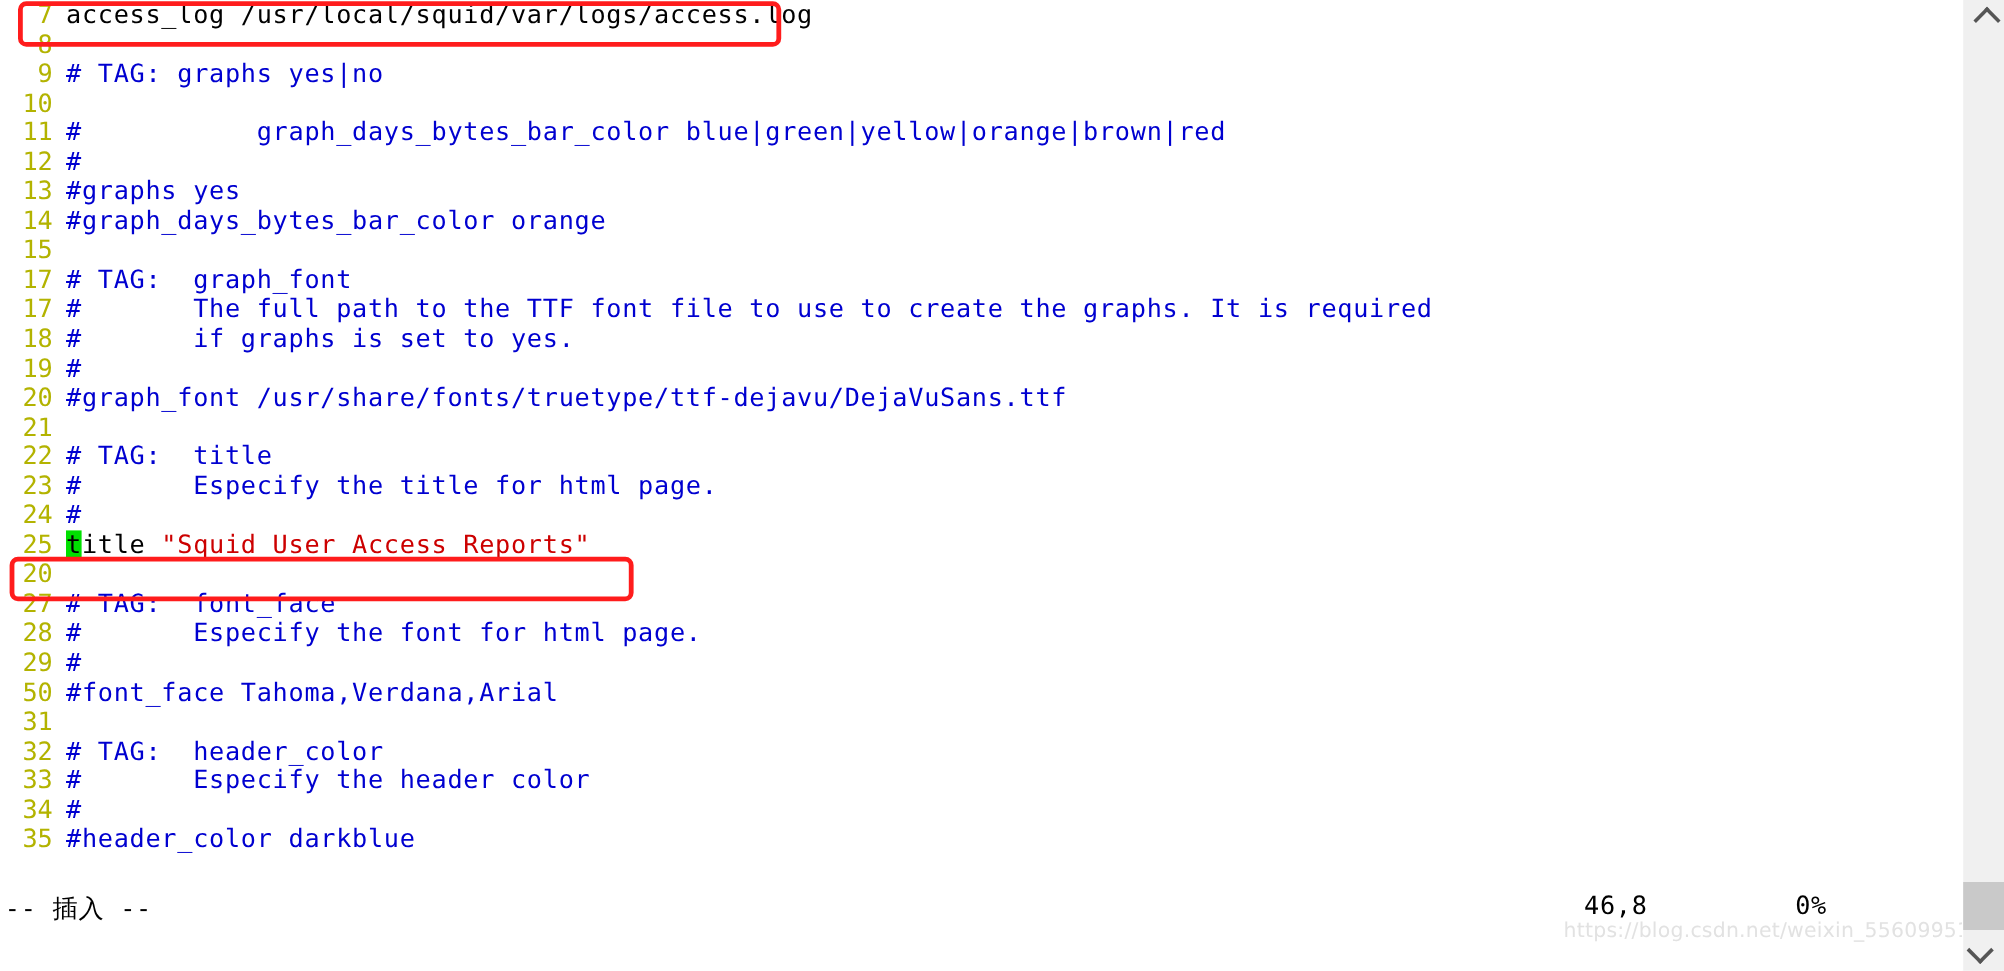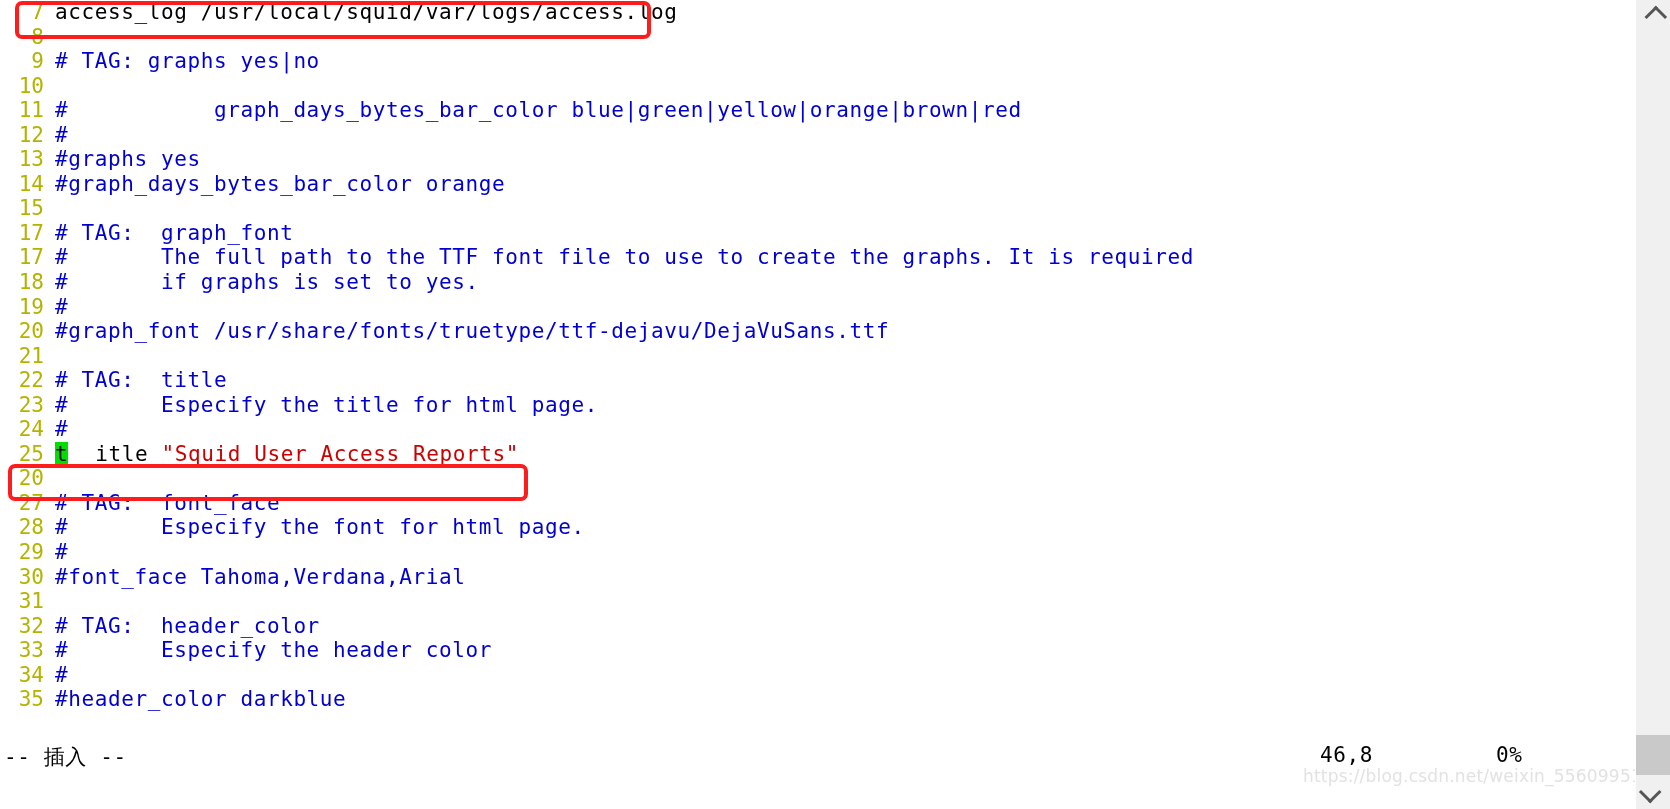--- a/index.html
+++ b/index.html
@@ -55,21 +55,21 @@
   .ltext {
     color: #0000d0;
     font-size: 21px;
     letter-spacing: 0.6px;
     text-align: center;
   }
 
   .ltext.plain { color: #000000; }
 
   .str { color: #cc0000; }
-  .kw  { color: #000000; padding-left: 27px; }
+  .kw  { color: #000000; }
 
   .cursor {
     background: #00e000;
     color: #000000;
   }
 
   
   .redbox {
     position: absolute;
     border: 4px solid #ff1c1c;
@@ -293,21 +293,21 @@
       <span class="lnum">28</span>
       <span class="ltext">#       Especify the font for html page.</span>
     </div>
 
     <div class="line">
       <span class="lnum">29</span>
       <span class="ltext">#</span>
     </div>
 
     <div class="line">
-      <span class="lnum">30</span>
+      <span class="lnum">50</span>
       <span class="ltext">#font_face Tahoma,Verdana,Arial</span>
     </div>
 
     <div class="line">
       <span class="lnum">31</span>
       <span class="ltext"></span>
     </div>
 
     <div class="line">
       <span class="lnum">32</span>

